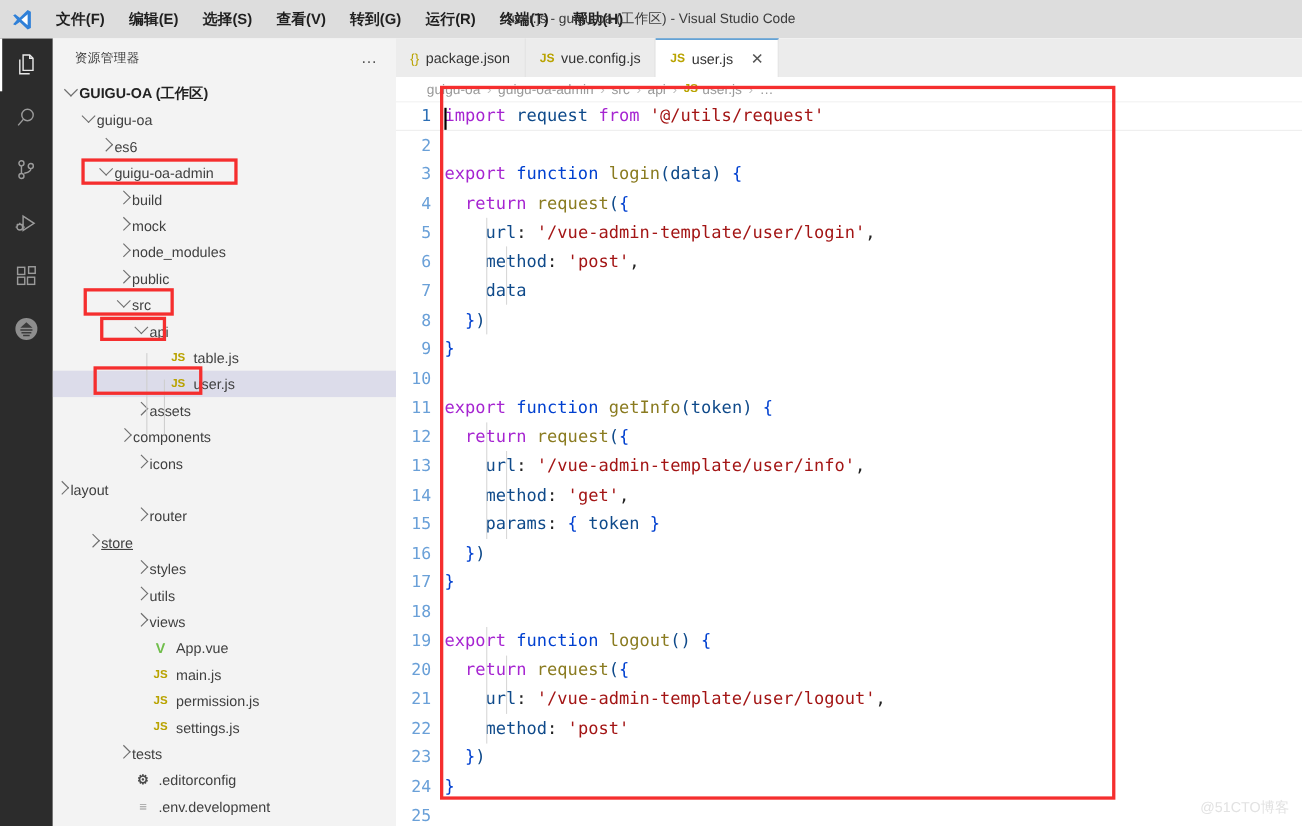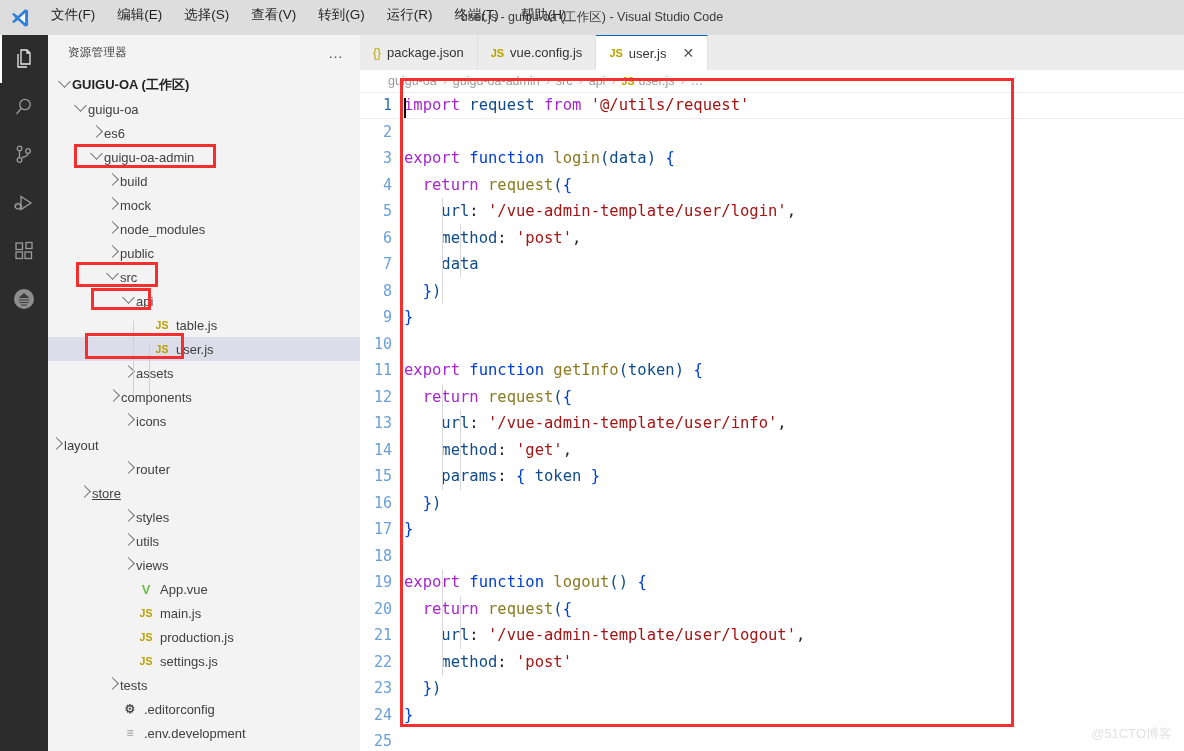--- a/index.html
+++ b/index.html
@@ -19,21 +19,21 @@
     position: absolute; top: 0; left: 0;
     width: 1184px; height: 35px;
     background: #dddddd;
     display: flex; align-items: center;
   }
   .vscode-logo {
     width: 40px; height: 35px;
     display: flex; align-items: center; justify-content: center;
   }
   .vscode-logo svg { display: block; }
-  .menubar { display: flex; height: 30px; }
+  .menubar { display: flex; align-items: center; height: 30px; font-weight: bold; }
   .menu-item {
     padding: 2px 11px;
     font-size: 13.5px;
     color: #1f1f1f;
     line-height: 20px;
     white-space: nowrap;
     cursor: default;
   }
   .window-title {
     position: absolute;
@@ -422,21 +422,21 @@
           <span class="tlabel">App.vue</span>
         </div>
         <div class="trow" style="padding-left: 72px;">
           <span class="tw"></span>
           <span class="ficon js">JS</span>
           <span class="tlabel">main.js</span>
         </div>
         <div class="trow" style="padding-left: 72px;">
           <span class="tw"></span>
           <span class="ficon js">JS</span>
-          <span class="tlabel">production.js</span>
+          <span class="tlabel">permission.js</span>
         </div>
         <div class="trow" style="padding-left: 72px;">
           <span class="tw"></span>
           <span class="ficon js">JS</span>
           <span class="tlabel">settings.js</span>
         </div>
         <div class="trow" style="padding-left: 56px;">
           <span class="tw"><span class="chev right"></span></span>
           <span class="tlabel">tests</span>
         </div>

